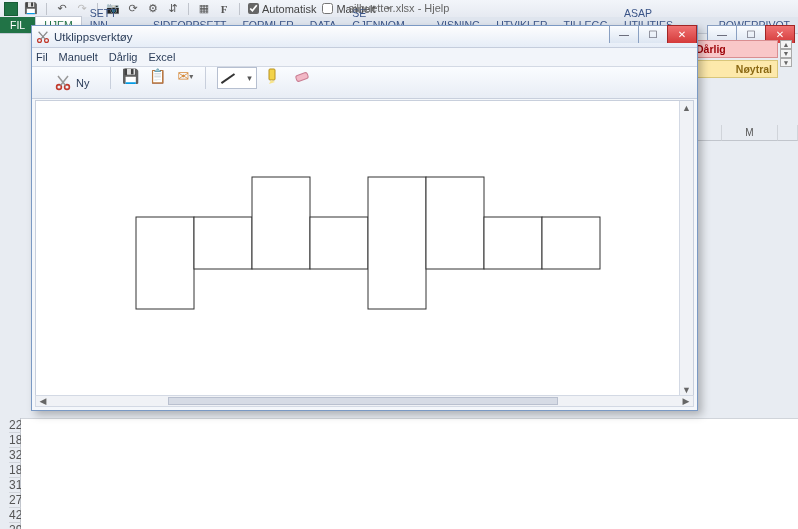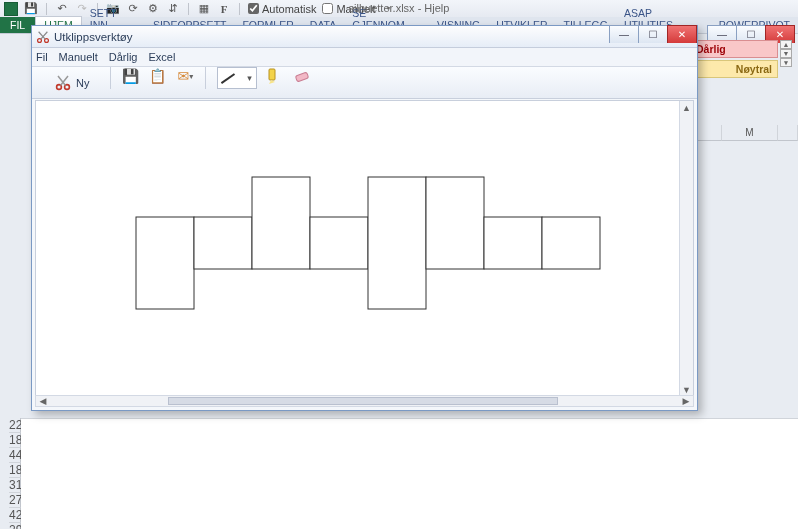--- a/index.html
+++ b/index.html
@@ -128,21 +128,21 @@
 
 <div class="col-headers" style="right:0; top:125px;">
   <div class="col-header">L</div>
   <div class="col-header">M</div>
   <div class="col-header" style="width:20px"></div>
 </div>
 
 <div class="row-headers">
   <div class="row-header">22</div>
   <div class="row-header">18</div>
-  <div class="row-header">44</div>
+  <div class="row-header">32</div>
   <div class="row-header">18</div>
   <div class="row-header">31</div>
   <div class="row-header">27</div>
   <div class="row-header">42</div>
   <div class="row-header">29</div>
 </div>
 
 <div style="position:absolute; left:21px; top:418px; right:0; bottom:0; background:#fff; border-top:1px solid #d0d4da;"></div>
 
 <div class="sniptool">

